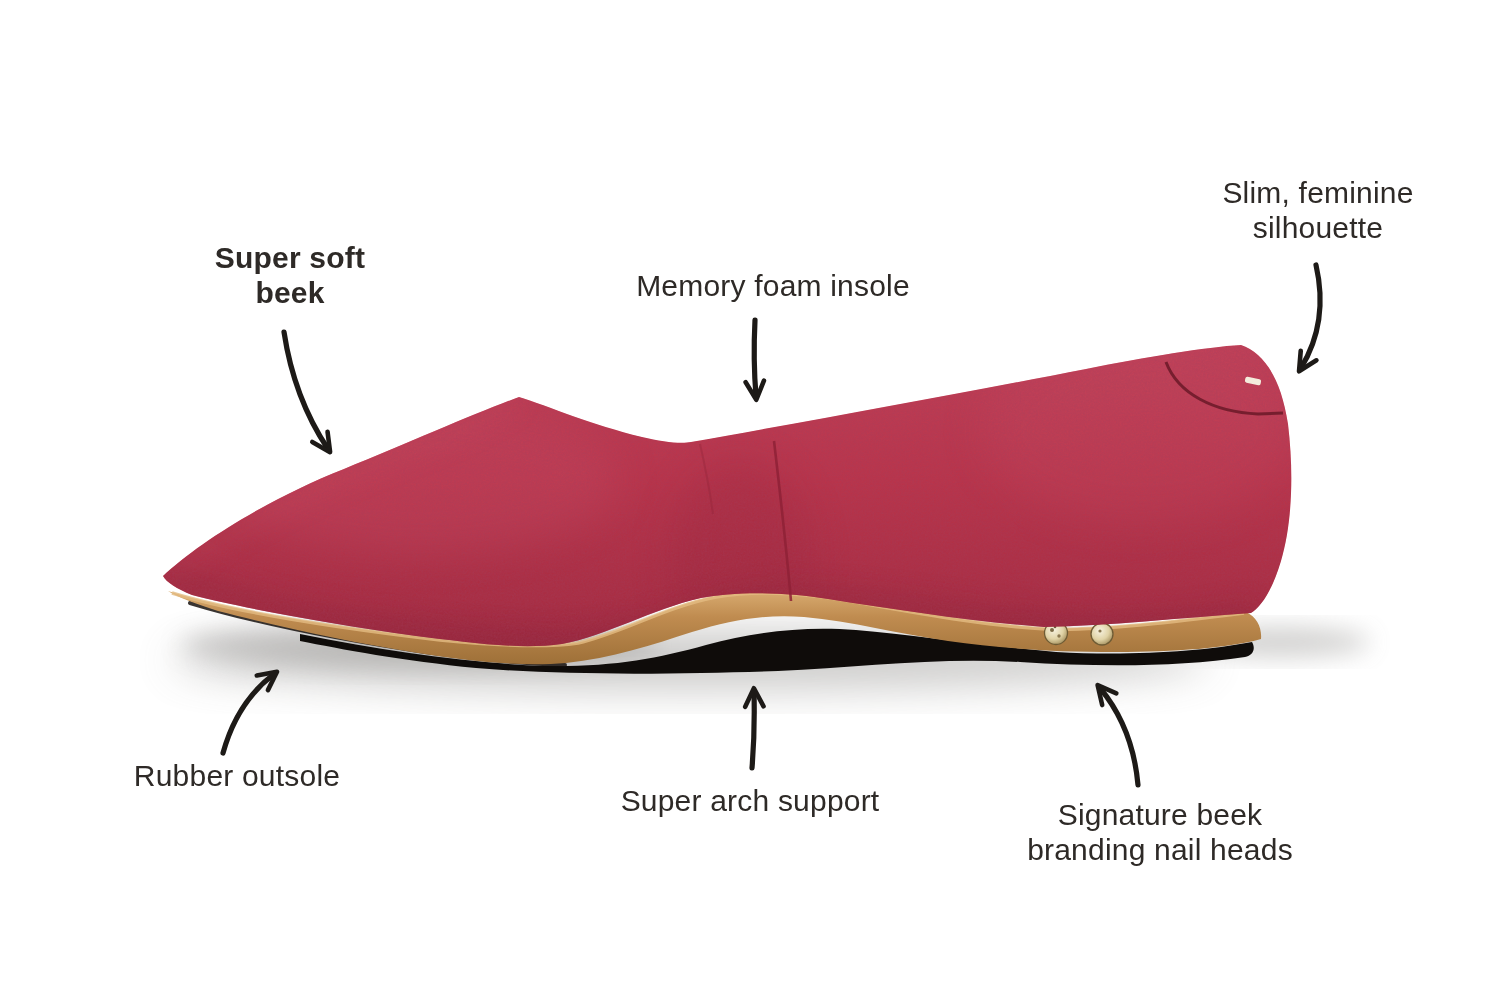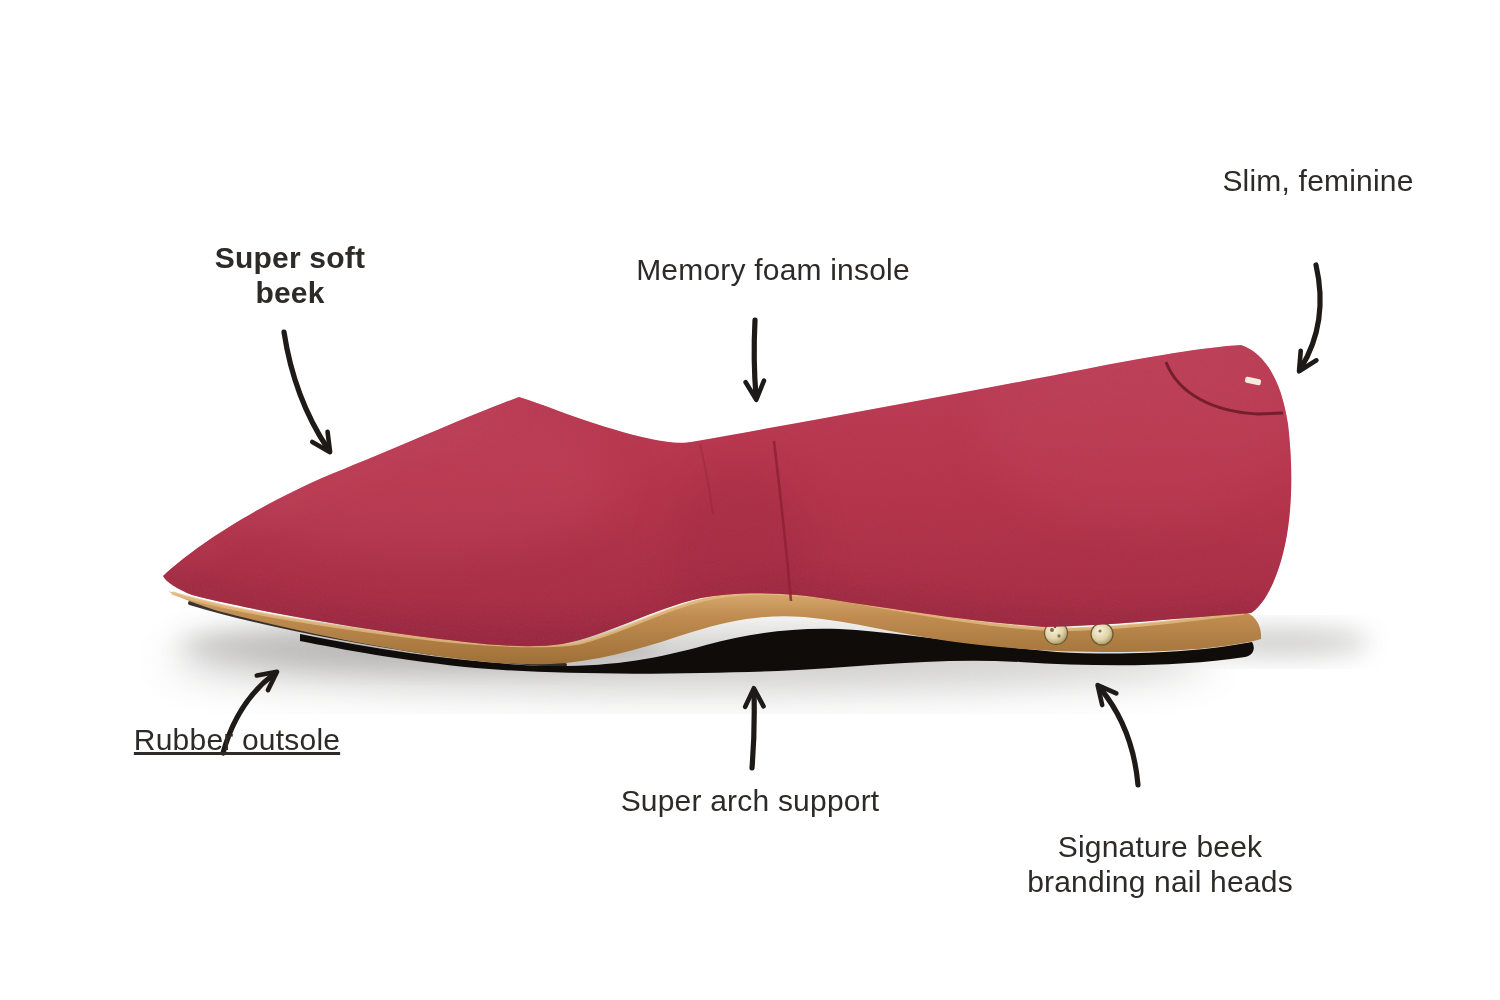--- a/index.html
+++ b/index.html
@@ -167,34 +167,35 @@
       <path d="M 752 768 Q 755 732 754 692" marker-end="url(#ah)"></path>
       <path d="M 1138 785 Q 1133 728 1100 688" marker-end="url(#ah)"></path>
     </g>
   </svg>
 
   <div class="callout" style="left:290px; top:240px;font-weight:bold;">
     <div>Super soft</div>
     <div>beek</div>
   </div>
 
-  <div class="callout" style="left:773px; top:252px;">
+  <div class="callout" style="left:773px; top:268px;">
     <div>Memory foam insole</div>
   </div>
 
-  <div class="callout" style="left:1318px; top:163px;">
+  <div class="callout" style="left:1318px; top:175px;">
     <div>Slim, feminine</div>
-  </div>
-
-  <div class="callout" style="left:237px; top:722px;text-decoration:underline;">
+    <div>silhouette</div>
+  </div>
+
+  <div class="callout" style="left:237px; top:758px;">
     <div>Rubber outsole</div>
   </div>
 
   <div class="callout" style="left:750px; top:783px;">
     <div>Super arch support</div>
   </div>
 
-  <div class="callout" style="left:1160px; top:797px;margin-top:32px;">
+  <div class="callout" style="left:1160px; top:797px;">
     <div>Signature beek</div>
     <div>branding nail heads</div>
   </div>
 
 </div>
 
 </body></html>

